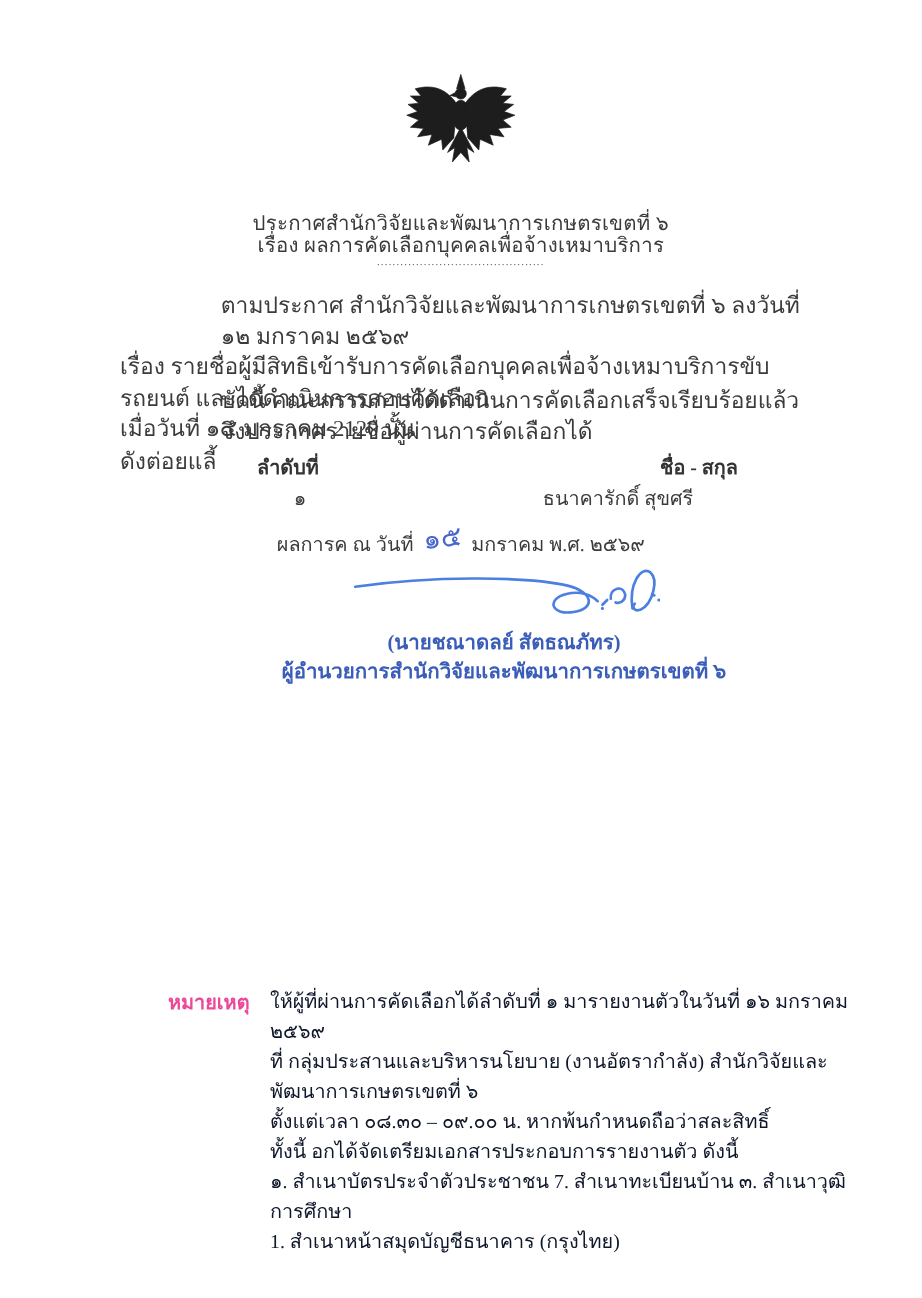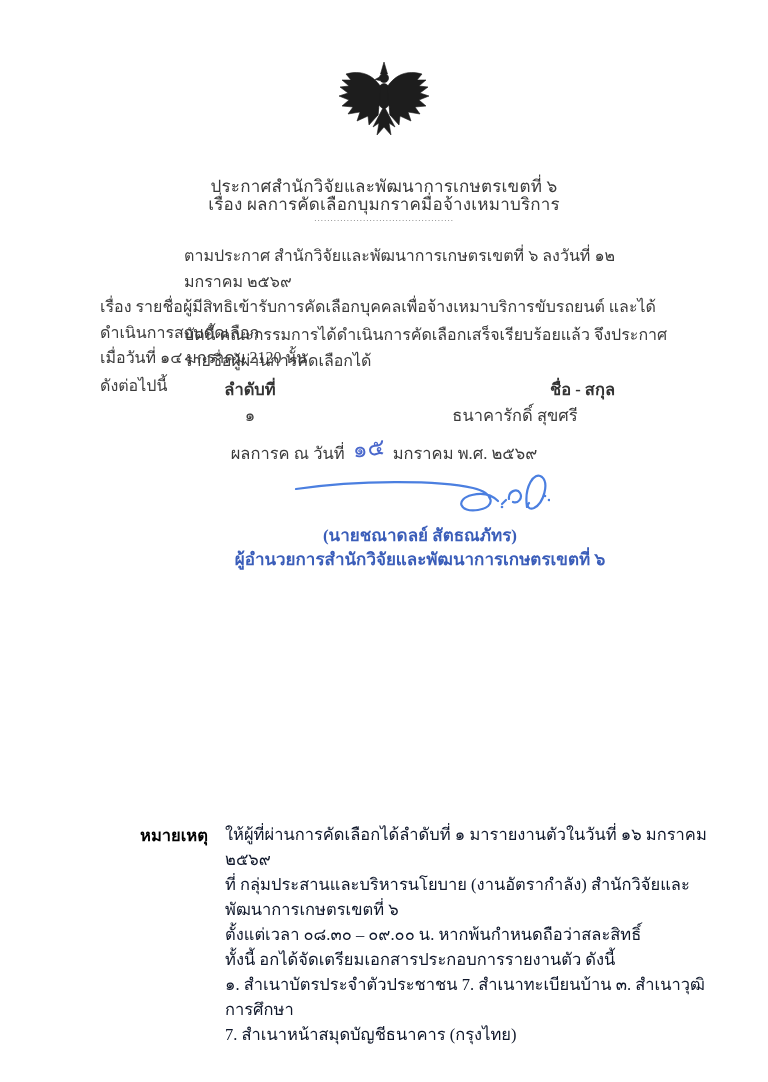--- a/index.html
+++ b/index.html
@@ -40,35 +40,35 @@
     width: 768px;
     text-align: center;
     font-size: 9px;
     letter-spacing: 1px;
     color: #6a6a6a;
   }
   .para {
     position: absolute;
     left: 100px;
     width: 574px;
-    font-size: 16px;
+    font-size: 19px;
     line-height: 25.5px;
     color: #3b3b3b;
   }
   .para-1 { top: 243px; }
   .para-2 { top: 322px; }
   .indent { padding-left: 84px; }
   .tbl-header {
     position: absolute;
     top: 376px;
     font-weight: bold;
     font-size: 16.5px;
     color: #333333;
   }
-  .tbl-h1 { left: 190px; width: 120px; text-align: center; }
+  .tbl-h1 { left: 180px; width: 120px; text-align: center; }
   .tbl-h2 { left: 415px; width: 200px; text-align: right; }
   .tbl-cell {
     position: absolute;
     top: 402px;
     font-size: 16.5px;
     color: #3b3b3b;
   }
   .tbl-c1 { left: 190px; width: 120px; text-align: center; }
   .tbl-c2 { left: 415px; width: 200px; text-align: center; }
   .date-line {
@@ -113,21 +113,21 @@
     font-size: 17px;
     font-weight: bold;
     color: #3a5db9;
   }
   .note-label {
     position: absolute;
     top: 822px;
     left: 140px;
     font-size: 16.5px;
     font-weight: bold;
-    color: #000000;
+    color: #ec4899;
   }
   .note-lines {
     position: absolute;
     top: 822px;
     left: 225px;
     width: 500px;
     font-size: 16.5px;
     color: #0f172a;
   }
   .note-lines div { line-height: 25px; }
@@ -158,32 +158,32 @@
 
         <path d="M50,45 L39,66 L45,62 L43,74 L50,66 L57,74 L55,62 L61,66 Z"></path>
 
         <path d="M44,47 L40,56 L44,54 Z"></path>
         <path d="M56,47 L60,56 L56,54 Z"></path>
       </g>
     </svg>
   </div>
 
   <div class="title-line title-1">ประกาศสำนักวิจัยและพัฒนาการเกษตรเขตที่ ๖</div>
-  <div class="title-line title-2">เรื่อง  ผลการคัดเลือกบุมกราคมื่อจ้างเหมาบริการ</div>
+  <div class="title-line title-2">เรื่อง  ผลการคัดเลือกบุคคลเพื่อจ้างเหมาบริการ</div>
   <div class="dots-divider">...........................................</div>
 
   <div class="para para-1">
     <div class="indent">ตามประกาศ สำนักวิจัยและพัฒนาการเกษตรเขตที่ ๖  ลงวันที่  ๑๒  มกราคม  ๒๕๖๙</div>
     <div>เรื่อง รายชื่อผู้มีสิทธิเข้ารับการคัดเลือกบุคคลเพื่อจ้างเหมาบริการขับรถยนต์ และได้ดำเนินการสอบคัดเลือก</div>
     <div>เมื่อวันที่ ๑๔ มกราคม 2120  นั้น</div>
   </div>
 
   <div class="para para-2">
     <div class="indent">บัดนี้ คณะกรรมการได้ดำเนินการคัดเลือกเสร็จเรียบร้อยแล้ว จึงประกาศรายชื่อผู้ผ่านการคัดเลือกได้</div>
-    <div>ดังต่อไปนี้</div>
+    <div>ดังต่อยแลี้</div>
   </div>
 
   <div class="tbl-header tbl-h1">ลำดับที่</div>
   <div class="tbl-header tbl-h2">ชื่อ - สกุล</div>
   <div class="tbl-cell tbl-c1">๑</div>
   <div class="tbl-cell tbl-c2">ธนาคารักดิ์  สุขศรี</div>
 
   <div class="date-line"><span>ผลการค  ณ  วันที่</span><span class="hand-day">๑๕</span><span>มกราคม  พ.ศ. ๒๕๖๙</span></div>
 
   <div class="signature">
@@ -205,16 +205,16 @@
   <div class="sig-name">(นายชณาดลย์  สัตธณภัทร)</div>
   <div class="sig-position">ผู้อำนวยการสำนักวิจัยและพัฒนาการเกษตรเขตที่ ๖</div>
 
   <div class="note-label">หมายเหตุ</div>
   <div class="note-lines">
     <div>ให้ผู้ที่ผ่านการคัดเลือกได้ลำดับที่ ๑  มารายงานตัวในวันที่ ๑๖ มกราคม ๒๕๖๙</div>
     <div>ที่ กลุ่มประสานและบริหารนโยบาย (งานอัตรากำลัง) สำนักวิจัยและพัฒนาการเกษตรเขตที่ ๖</div>
     <div>ตั้งแต่เวลา ๐๘.๓๐ – ๐๙.๐๐ น. หากพ้นกำหนดถือว่าสละสิทธิ์</div>
     <div>ทั้งนี้  อกได้จัดเตรียมเอกสารประกอบการรายงานตัว ดังนี้</div>
     <div>๑. สำเนาบัตรประจำตัวประชาชน  7. สำเนาทะเบียนบ้าน  ๓. สำเนาวุฒิการศึกษา</div>
-    <div>7. สำเนาหน้าสมุดบัญชีธนาคาร (กรุงไทย)</div>
+    <div>1. สำเนาหน้าสมุดบัญชีธนาคาร (กรุงไทย)</div>
   </div>
 
 </div>
 
 </body></html>

